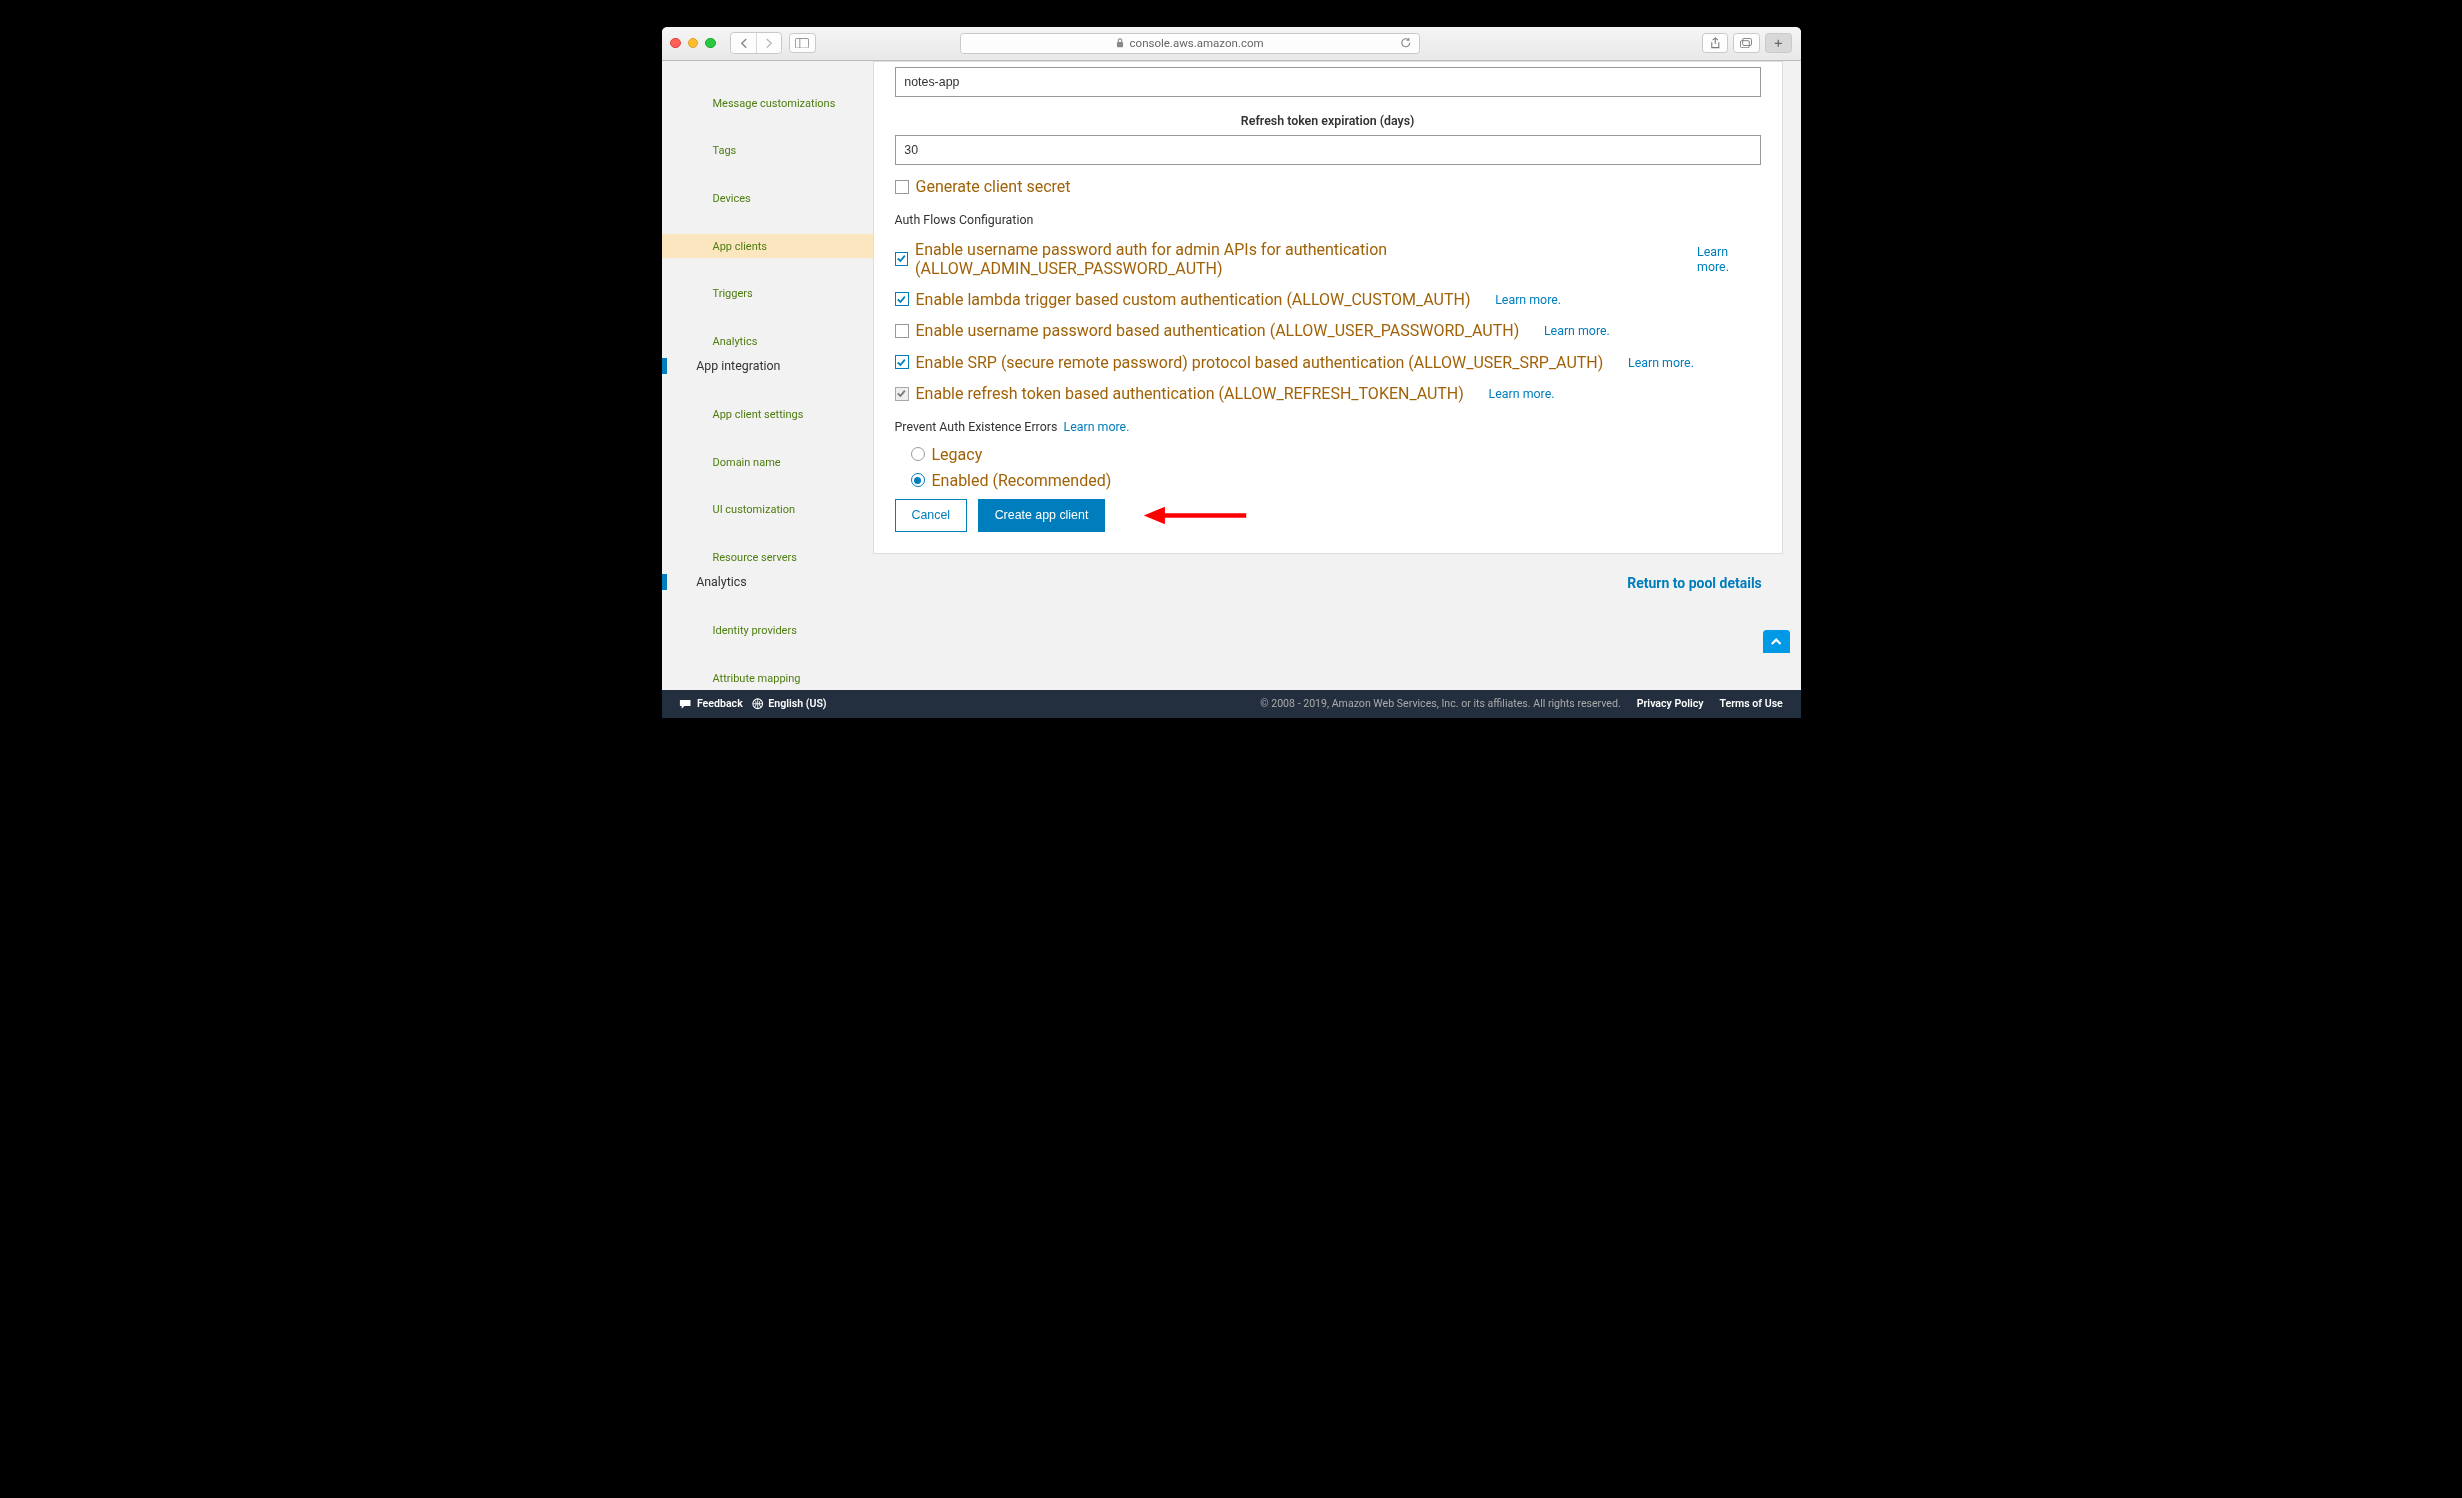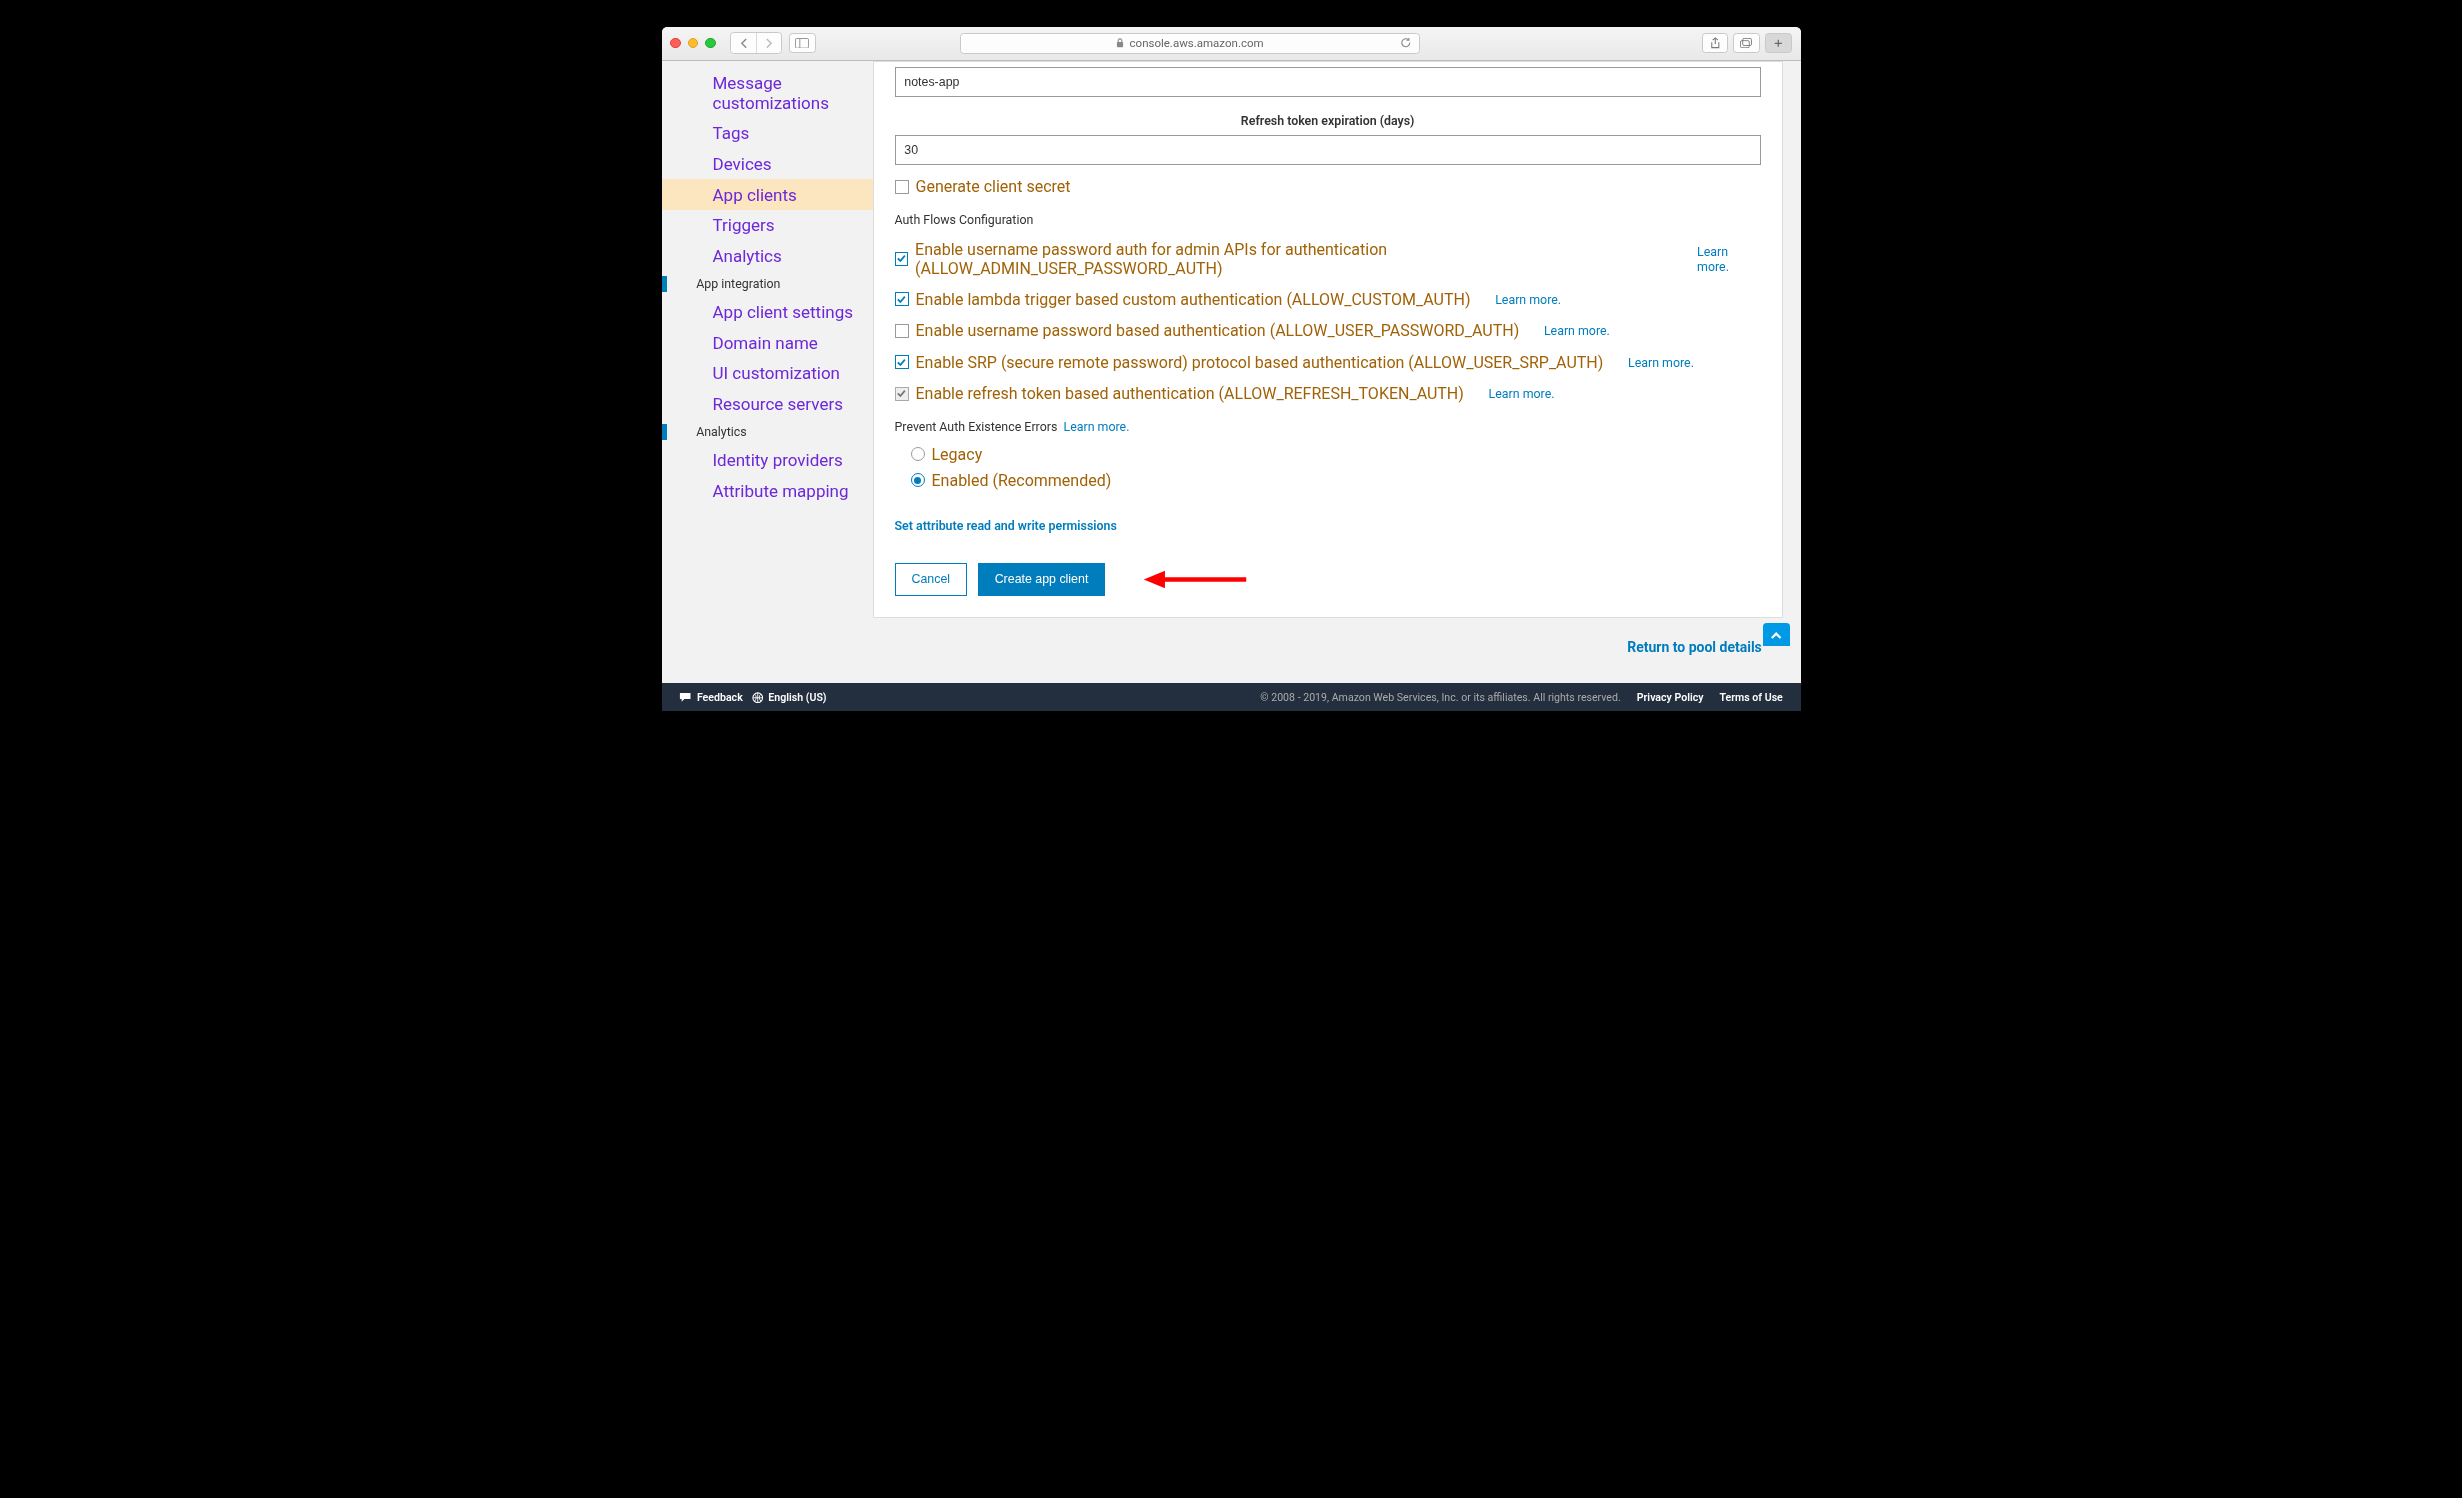--- a/index.html
+++ b/index.html
@@ -93,23 +93,24 @@
   min-height: 584px;
   background: #f2f2f2;
 }
 .sidebar {
   width: 211px;
   background: #f2f2f2;
   padding-top: 7px;
 }
 .sidebar-item {
   padding: 5.3px 10.6px 5.3px 51px;
-  font-size: 17px;
-  color: #6d28d9;
+  font-size: 11px;
+  color: #4d7c0f;
   cursor: pointer;
+  margin-top: 24px;
 }
 .sidebar-item.active { background: #fce6bf; }
 .sidebar-heading {
   display: flex;
   align-items: center;
   padding: 5.3px 10.6px 5.3px 17.7px;
   font-size: 12.4px;
   color: #333;
   position: relative;
 }
@@ -428,21 +429,20 @@
           <div class="radio-row">
             <span class="radio"></span>
             <span class="checkbox-label">Legacy</span>
           </div>
           <div class="radio-row">
             <span class="radio selected"></span>
             <span class="checkbox-label">Enabled (Recommended)</span>
           </div>
         </div>
 
-        <div><a class="link-action">Set attribute read and write permissions</a></div>
 
         <div class="button-row">
           <button class="btn btn-secondary"><span>Cancel</span></button>
           <button class="btn btn-primary"><span>Create app client</span></button>
           <span class="arrow-annotation">
             <svg width="106" height="23" viewBox="0 0 120 26">
               <line x1="118" y1="13" x2="22" y2="13" stroke="#ff0000" stroke-width="5"></line>
               <polygon points="2,13 26,3 26,23" fill="#ff0000"></polygon>
             </svg>
           </span>

